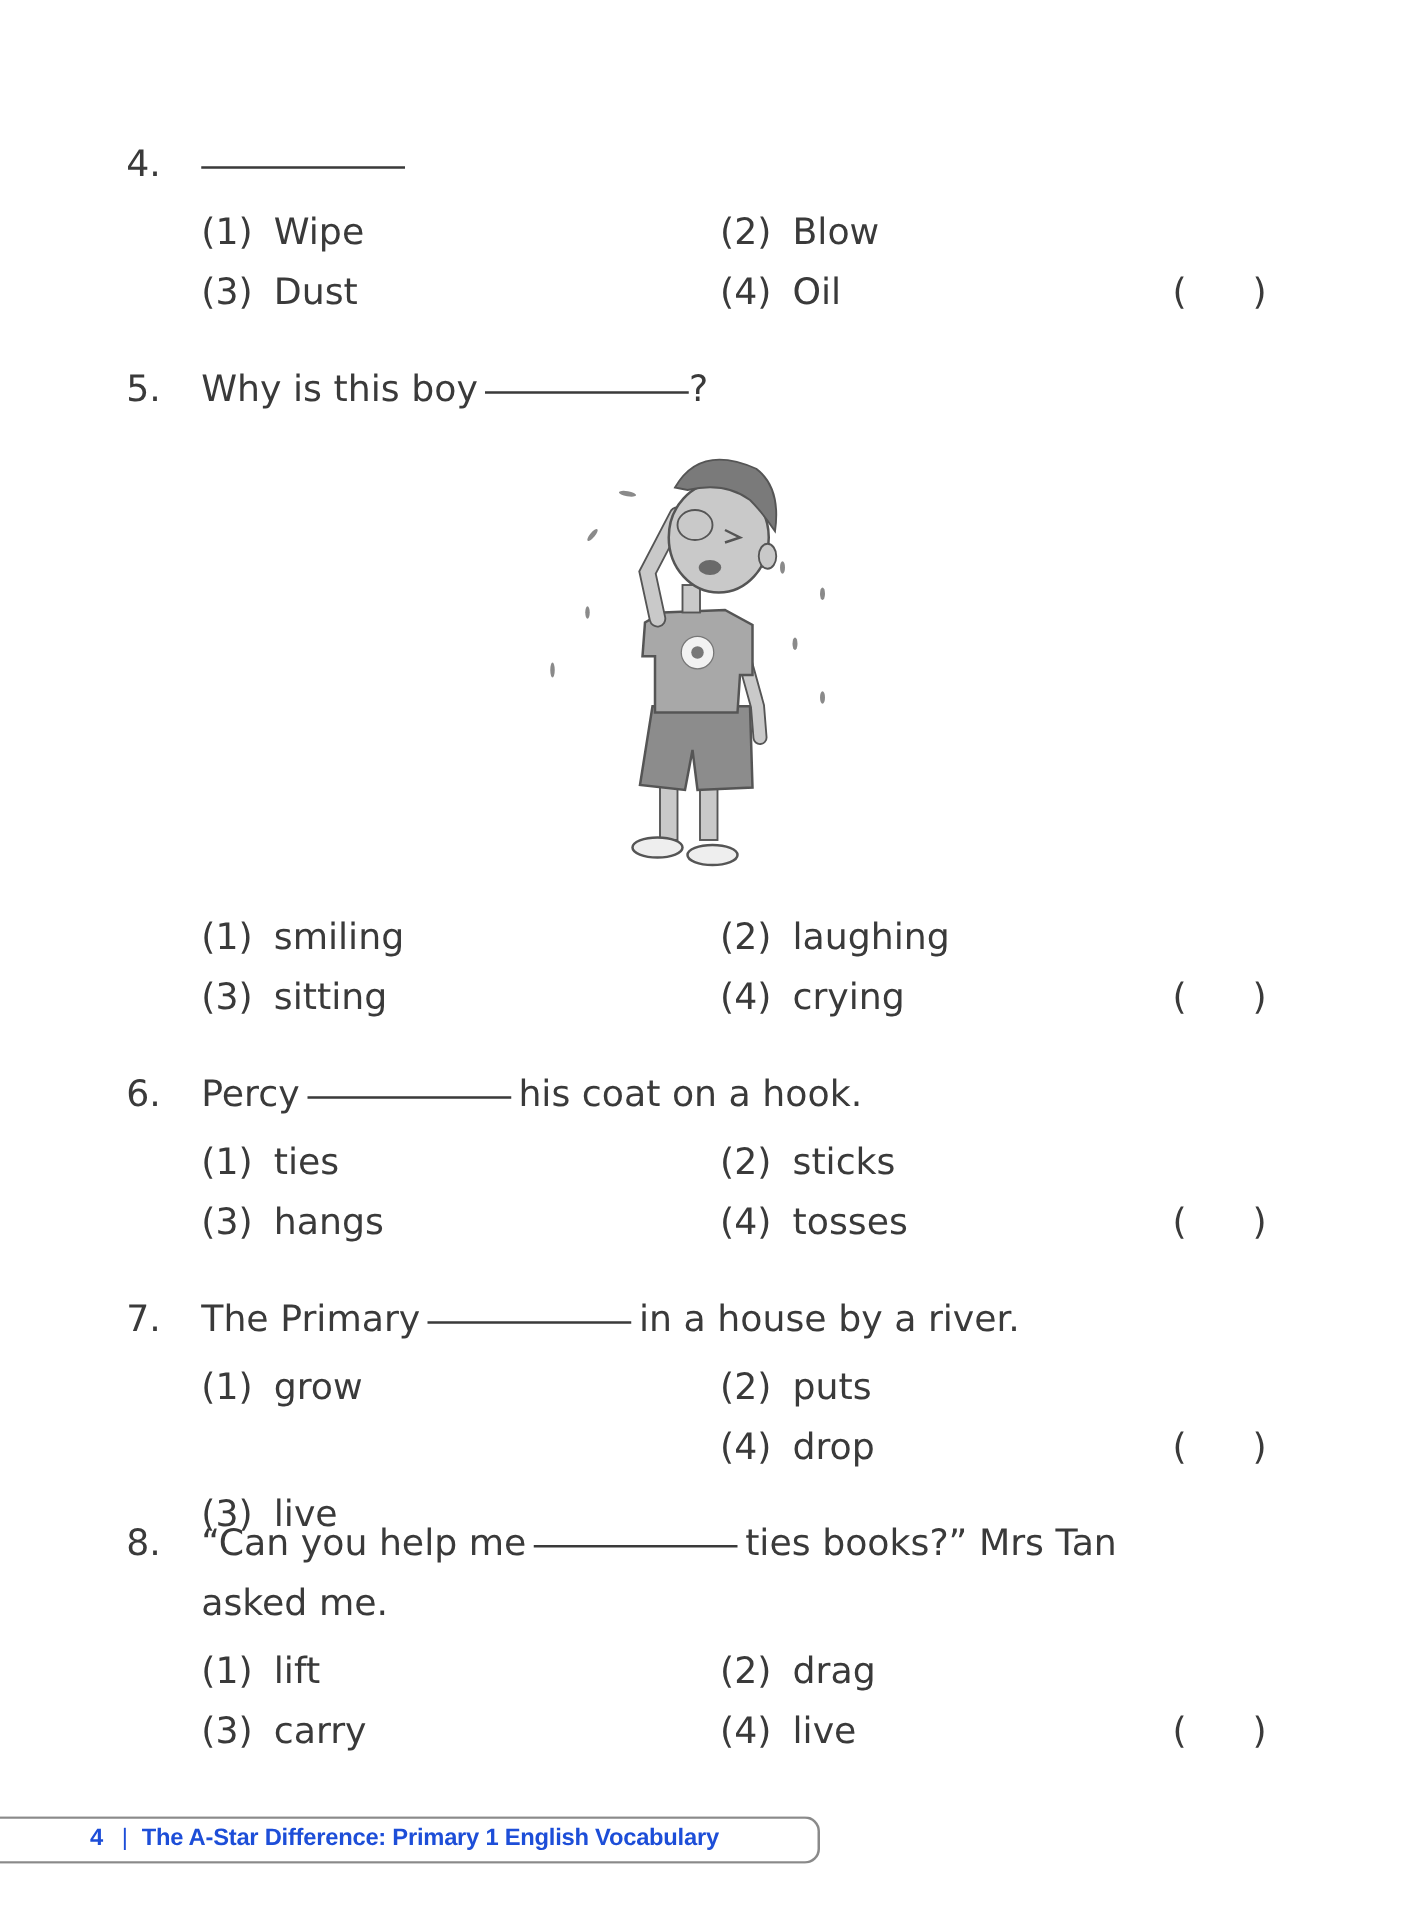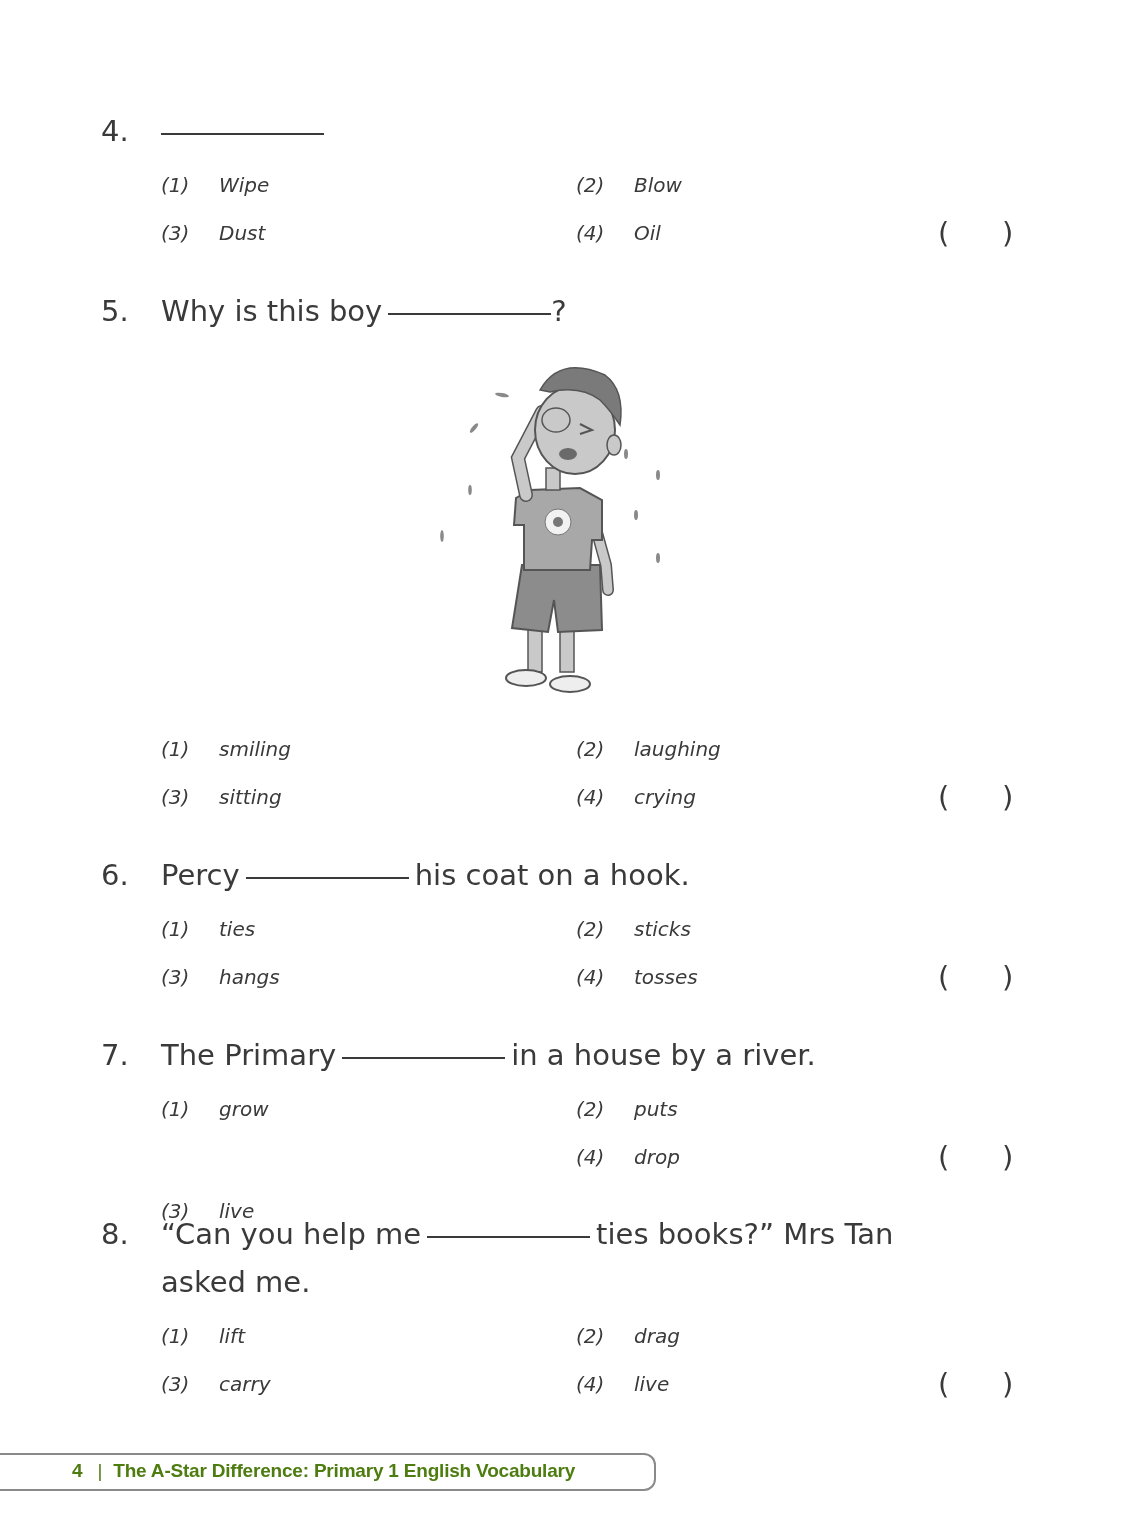--- a/index.html
+++ b/index.html
@@ -7,33 +7,33 @@
       width: 1121px; height: 1536px; position: relative; overflow: hidden;
       font-family: "DejaVu Sans", sans-serif;
       color: #3a3a3a;
     }
     .qline { position: absolute; font-size: 29px; line-height: 36px; white-space: nowrap; }
     .qnum { position: absolute; left: 101px; font-size: 29px; line-height: 36px; }
     .blank {
       display: inline-block; border-bottom: 2px solid #3a3a3a;
       height: 0; vertical-align: baseline; margin: 0 6px 6px 6px;
     }
-    .opt { position: absolute; font-size: 20px; line-height: 36px; white-space: nowrap; font-style: italic; }
+    .opt { position: absolute; font-size: 29px; line-height: 36px; white-space: nowrap; }
     .opt .n { display: inline-block; width: 58px; }
     .paren { position: absolute; left: 938px; font-size: 29px; line-height: 36px; width: 80px; }
     .paren span { position: absolute; }
     .boy { position: absolute; left: 430px; top: 350px; width: 250px; height: 345px; }
     .footer {
       position: absolute; left: -12px; top: 1453px; width: 668px; height: 38px;
       border: 2px solid #8a8a8a; border-left: none; border-radius: 0 12px 12px 0;
       box-sizing: border-box;
     }
     .footer-text {
       position: absolute; left: 72px; top: 1460px; font-size: 19px; font-weight: bold;
-      font-family: "Liberation Sans", sans-serif; color: #4d7c0f; white-space: nowrap;
+      font-family: "Liberation Sans", sans-serif; color: #1d4ed8; white-space: nowrap;
       letter-spacing: -0.2px;
     }
   </style>
 </head>
 <body>
 
 <div>
   <span class="qnum" style="top:113px">4.</span>
   <div class="qline" style="left:161px; top:113px">
     <span class="blank" style="width:163px; margin-left:0"></span>

